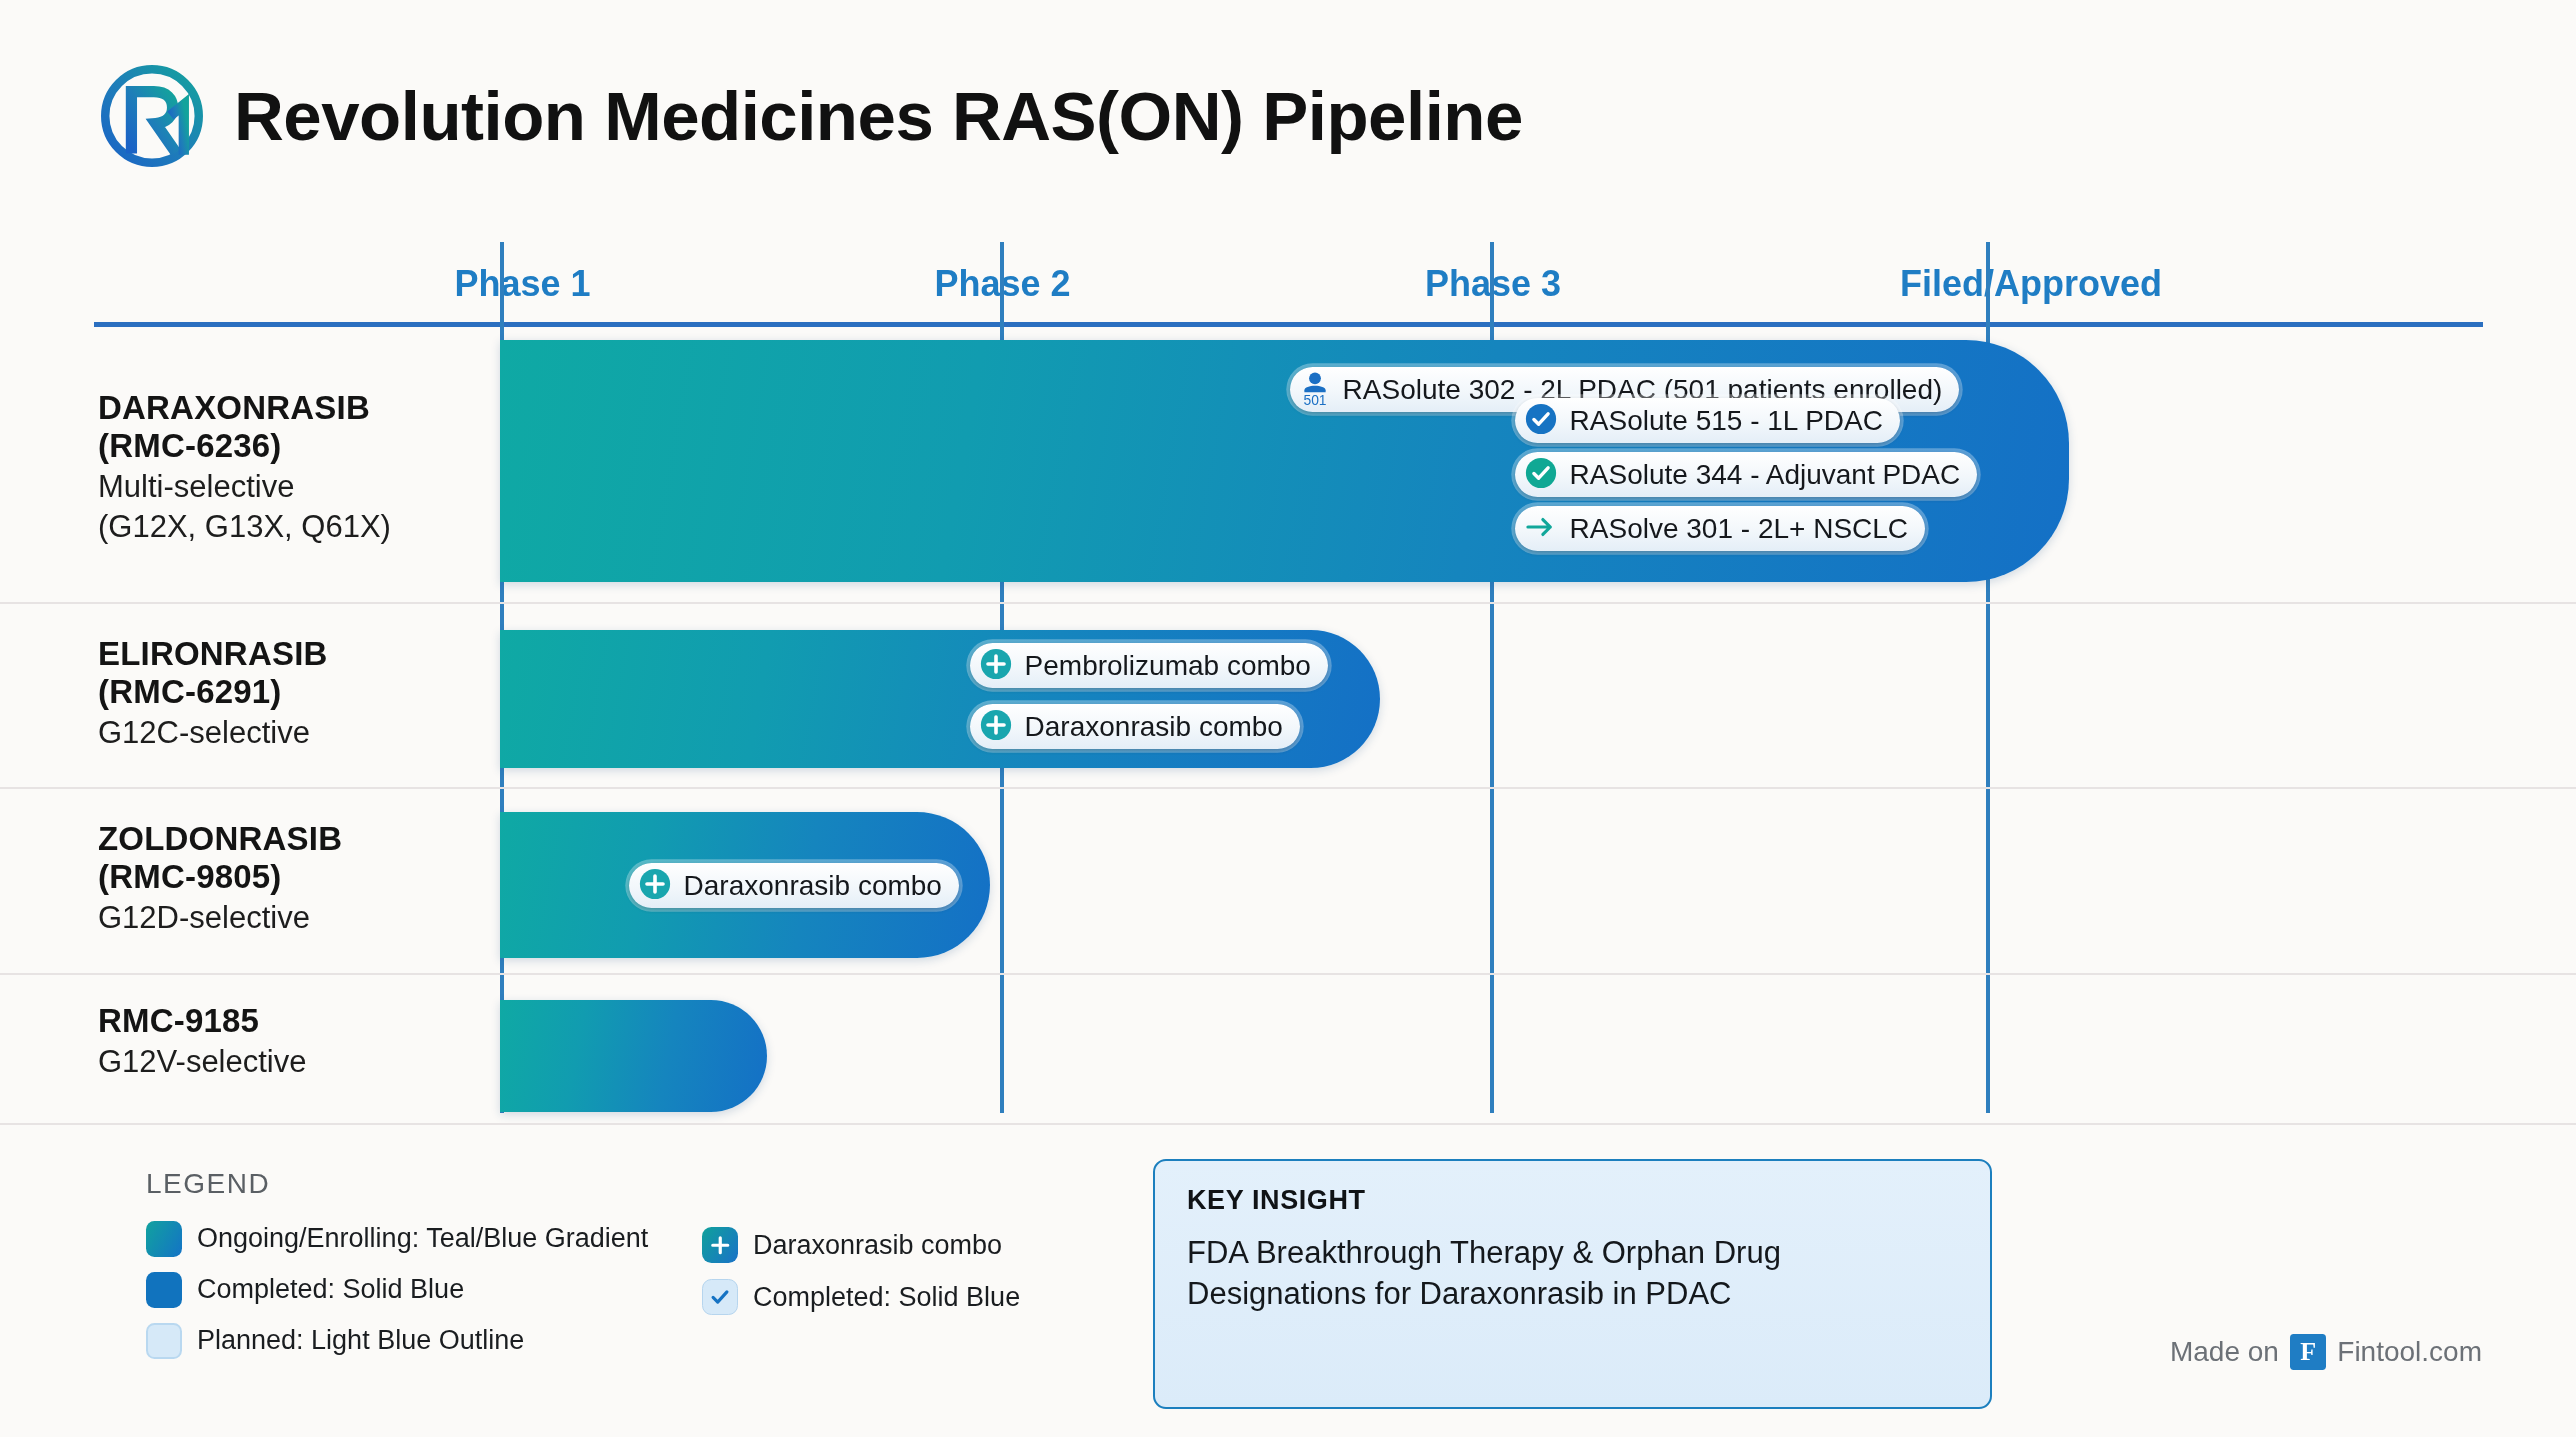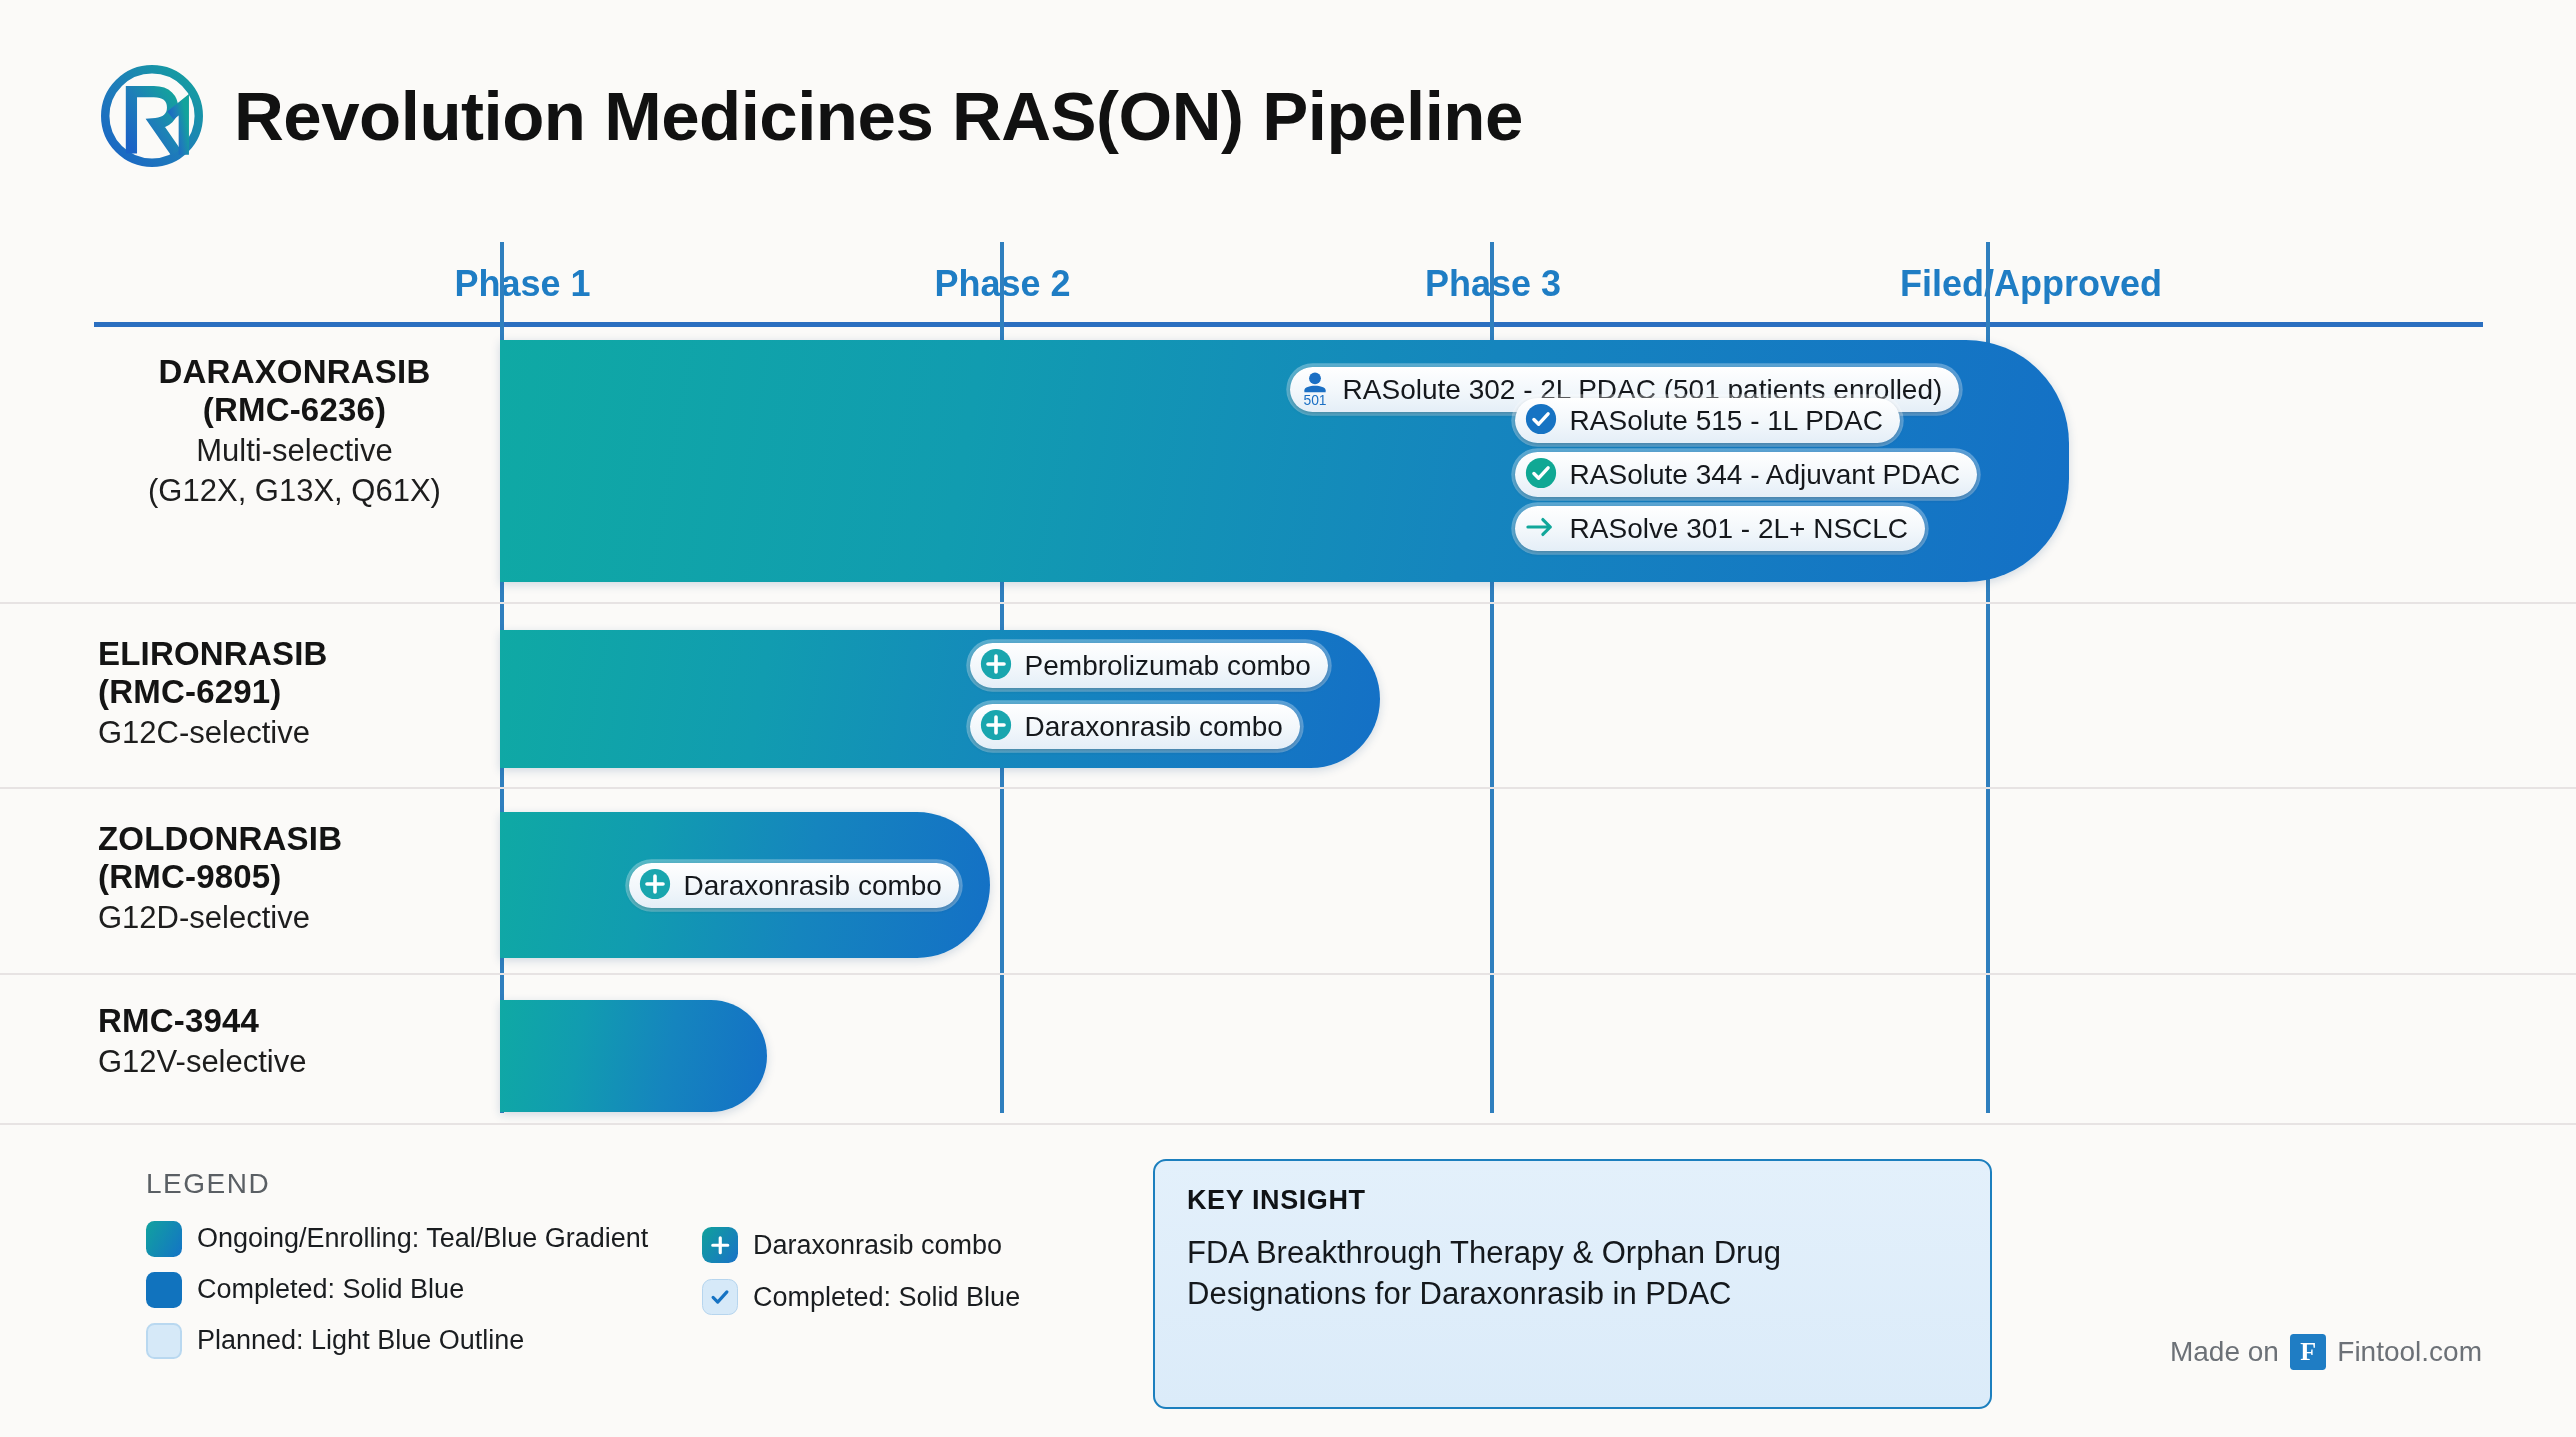--- a/index.html
+++ b/index.html
@@ -195,21 +195,21 @@
     <div class="phase-label" style="left:1647px; width:580px;">Filed/Approved</div>
   </div>
   <div class="axis-line"></div>
 
   <div class="col-divider" style="left:500px;"></div>
   <div class="col-divider" style="left:1000px;"></div>
   <div class="col-divider" style="left:1490px;"></div>
   <div class="col-divider" style="left:1986px;"></div>
 
   <div class="row" style="top:0;">
-    <div class="row-label" style="top:353px;text-align:center;">
+    <div class="row-label" style="top:389px;">
       <div class="drug-name">DARAXONRASIB</div>
       <div class="drug-name">(RMC-6236)</div>
       <div class="drug-sub">Multi-selective</div>
       <div class="drug-sub">(G12X, G13X, Q61X)</div>
     </div>
 
     <div class="bar" style="left:500px; top:340px; width:1569px; height:242px;"></div>
 
     <div class="pill" style="left:1290px; top:367px;">
       <span class="ico">
@@ -303,21 +303,21 @@
         </svg>
       </span>
       <span class="pill-text">Daraxonrasib combo</span>
     </div>
   </div>
 
   <div class="row-sep" style="top:973px;"></div>
 
   <div class="row" style="top:0;">
     <div class="row-label" style="top:1002px;">
-      <div class="drug-name">RMC-3944</div>
+      <div class="drug-name">RMC-9185</div>
       <div class="drug-sub">G12V-selective</div>
     </div>
 
     <div class="bar" style="left:500px; top:1000px; width:267px; height:112px;"></div>
   </div>
 
   <div class="row-sep" style="top:1123px;"></div>
 
   <div class="legend">
     <div class="legend-title">LEGEND</div>

